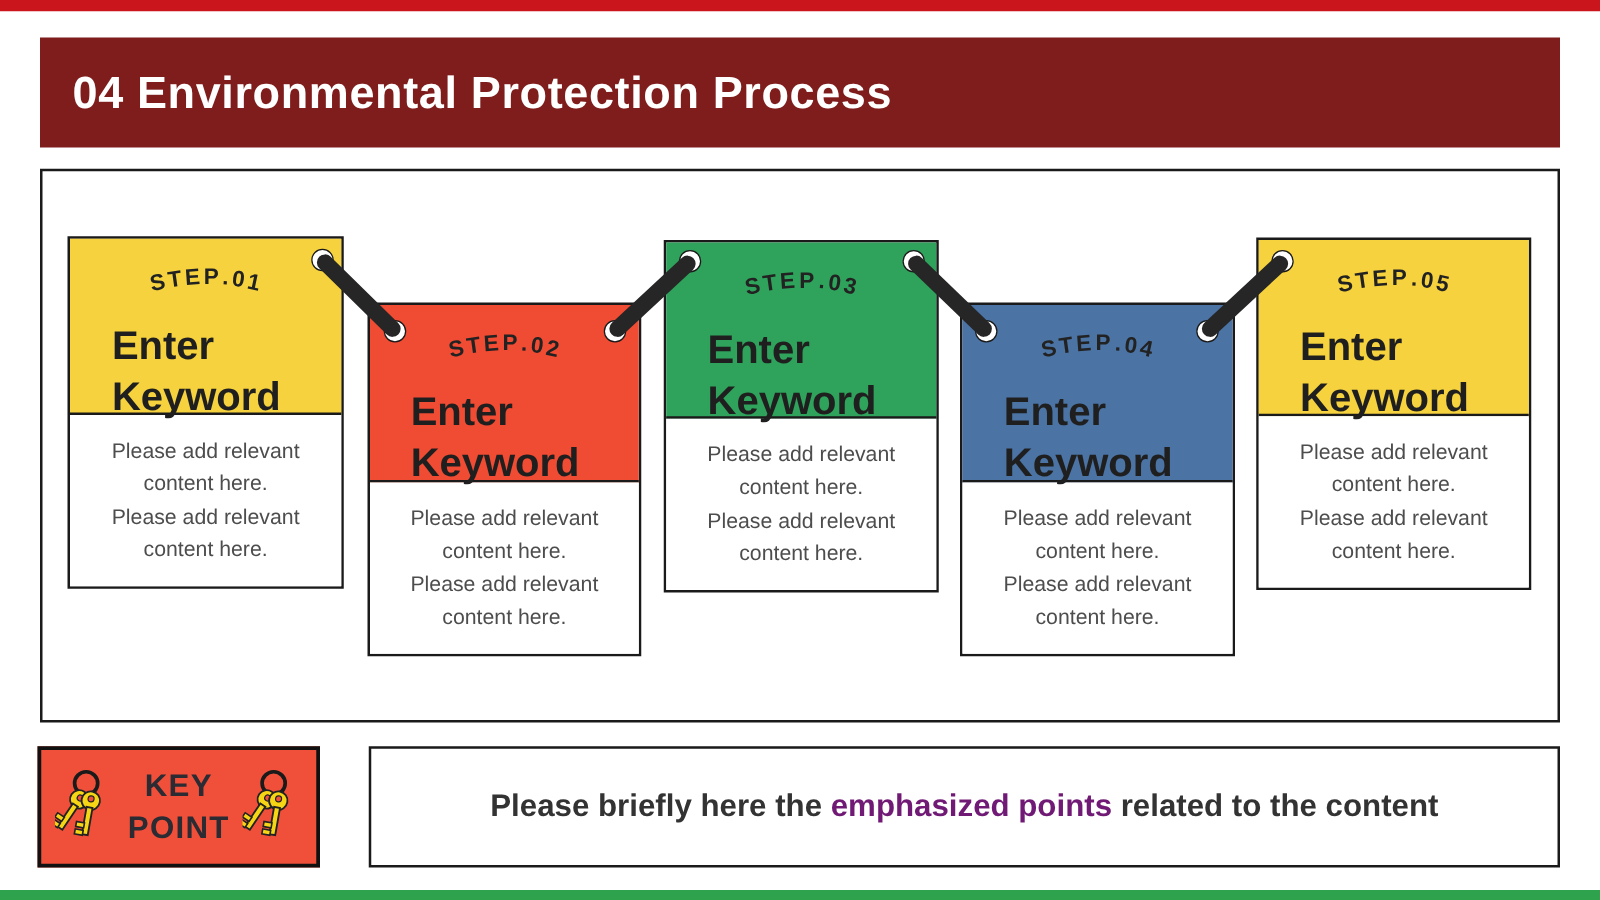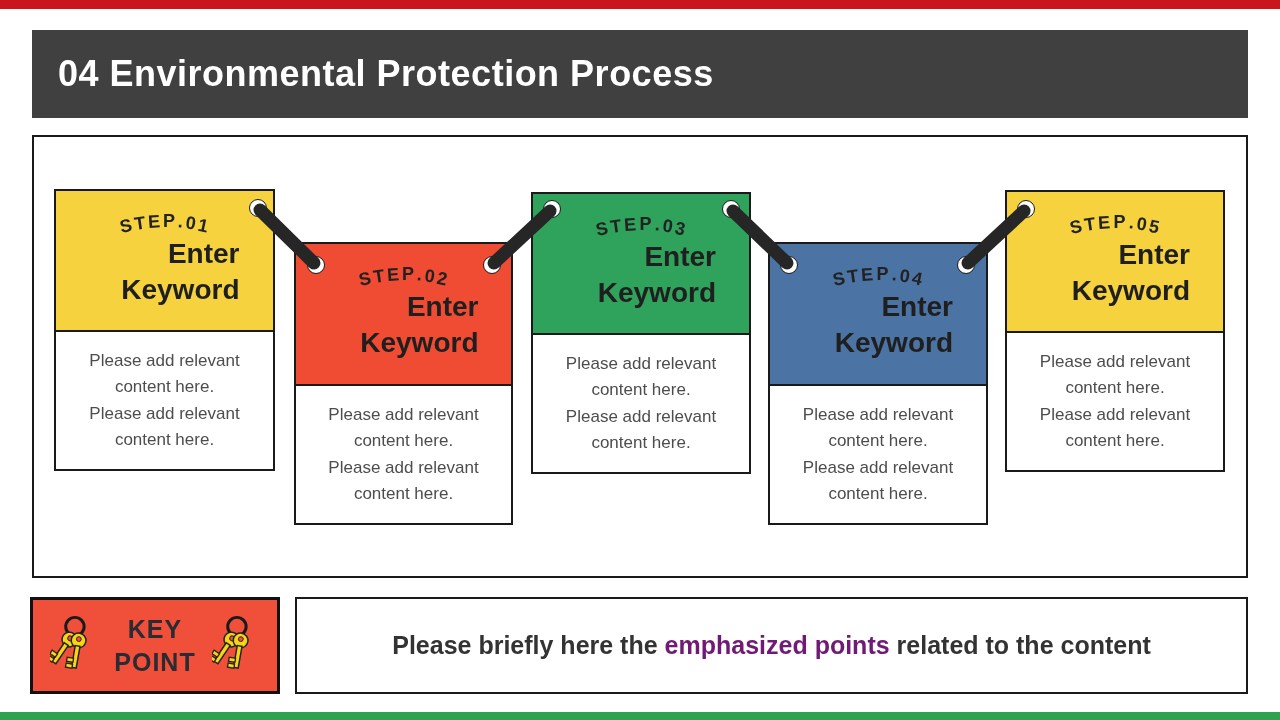--- a/index.html
+++ b/index.html
@@ -16,53 +16,53 @@
 
   .main-box { position:absolute; left:32px; top:135px; width:1216px; height:443px;
     background:#ffffff; border:2px solid #1a1a1a; }
 
   .card { position:absolute; border:2px solid #1a1a1a; background:#ffffff; z-index:2; }
   .card-head { display:flex; flex-direction:column; align-items:center;
     border-bottom:2px solid #1a1a1a; }
   .step-label { margin-top:20px; font-size:18px; font-weight:bold; color:#222222;
     letter-spacing:1px; }
   .step-label span { display:inline-block; margin:0 1px; }
-  .keyword { margin-top:4px; font-size:28px; font-weight:bold; color:#1f1f1f;
-    text-align:right; line-height:1.28; max-width:150px; }
+  .keyword { margin-top:24px; font-size:32px; font-weight:bold; color:#1f1f1f;
+    text-align:left; line-height:1.28; max-width:150px; }
   .card-body { padding:16px 6px; text-align:center; font-size:17px; line-height:1.55;
     color:#4d4d4d; background:#ffffff; }
 
   
   .c1 { left:54px;  top:189px; width:221px; } .c1 .card-head { height:141px; }
   .c2 { left:294px; top:242px; width:219px; } .c2 .card-head { height:142px; }
   .c3 { left:531px; top:192px; width:220px; } .c3 .card-head { height:141px; }
   .c4 { left:768px; top:242px; width:220px; } .c4 .card-head { height:142px; }
   .c5 { left:1005px;top:190px; width:220px; } .c5 .card-head { height:141px; }
 
   .rope-layer { position:absolute; left:0; top:0; width:1280px; height:720px;
     z-index:4; pointer-events:none; }
 
-  .keypoint-box { position:absolute; left:30px; top:597px; width:250px; height:97px;
+  .keypoint-box { position:absolute; left:30px; top:597px; width:226px; height:97px;
     border:3px solid #111111; display:flex; align-items:center; justify-content:space-evenly; z-index:2; }
   .keypoint-text { font-size:25px; font-weight:bold; color:#2b2b33; text-align:center;
     line-height:1.3; letter-spacing:1px; }
 
   .note-box { position:absolute; left:295px; top:597px; width:953px; height:97px;
     background:#ffffff; border:2px solid #1a1a1a; display:flex; align-items:center;
     justify-content:center; z-index:2; }
   .note-text { font-size:25px; font-weight:bold; color:#333333; white-space:pre; }
   .note-highlight { font-weight:bold; }
 </style>
 </head>
 <body>
 
 <div class="strip strip-top" style="background: rgb(201, 21, 27);"></div>
 <div class="strip strip-bottom" style="background: rgb(47, 162, 78);"></div>
 
-<div class="header-bar" style="background: #404040;">
+<div class="header-bar" style="background: #7f1d1d;">
   <h1>04 Environmental Protection Process</h1>
 </div>
 
 <div class="main-box"></div>
 
 <div class="card c1">
   <div class="card-head" style="background: rgb(245, 210, 62);">
     <div class="step-label"><span style="transform: rotate(-12deg) translateY(4.95px);">S</span><span style="transform: rotate(-8deg) translateY(2.2px);">T</span><span style="transform: rotate(-4deg) translateY(0.55px);">E</span><span style="transform: rotate(0deg) translateY(0px);">P</span><span style="transform: rotate(4deg) translateY(0.55px);">.</span><span style="transform: rotate(8deg) translateY(2.2px);">0</span><span style="transform: rotate(12deg) translateY(4.95px);">1</span></div>
     <div class="keyword">Enter Keyword</div>
   </div>

